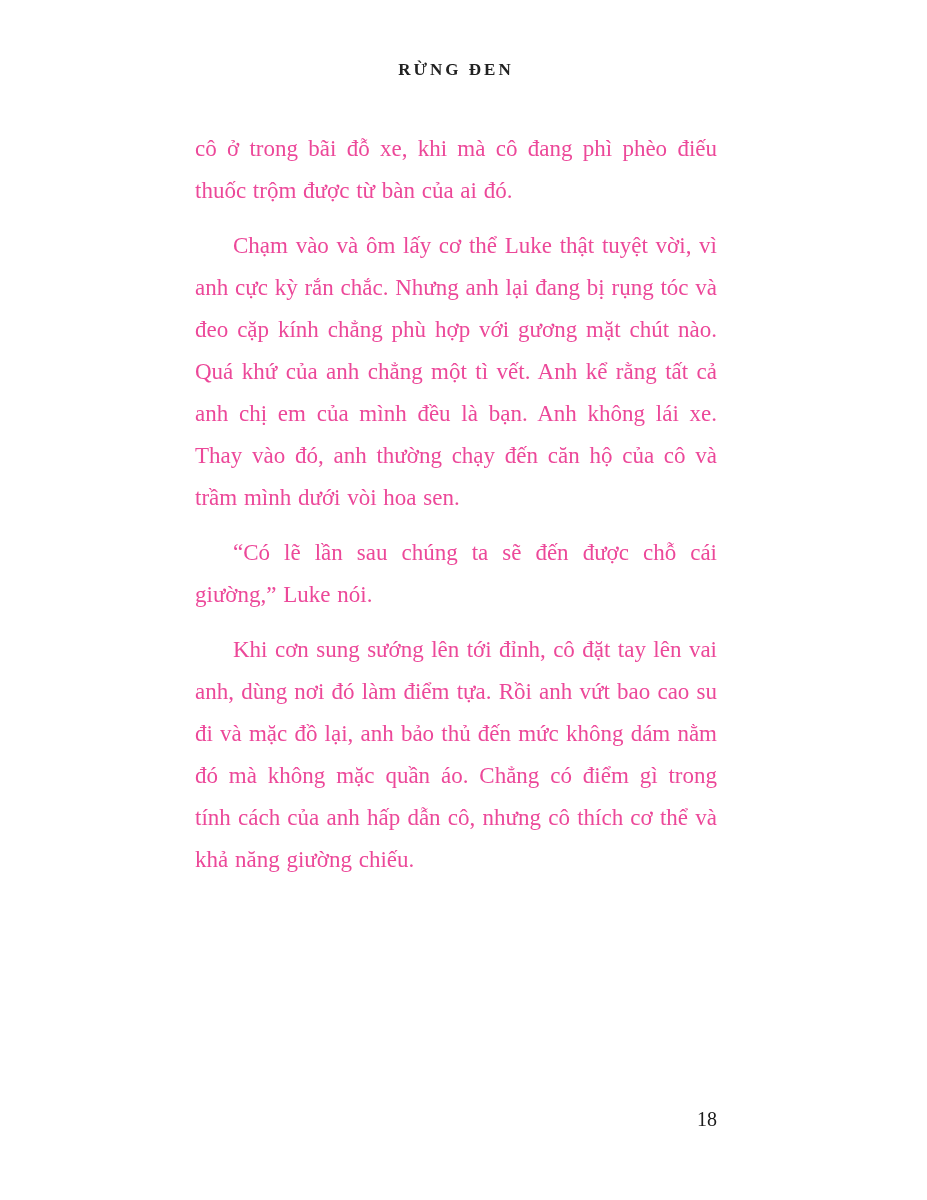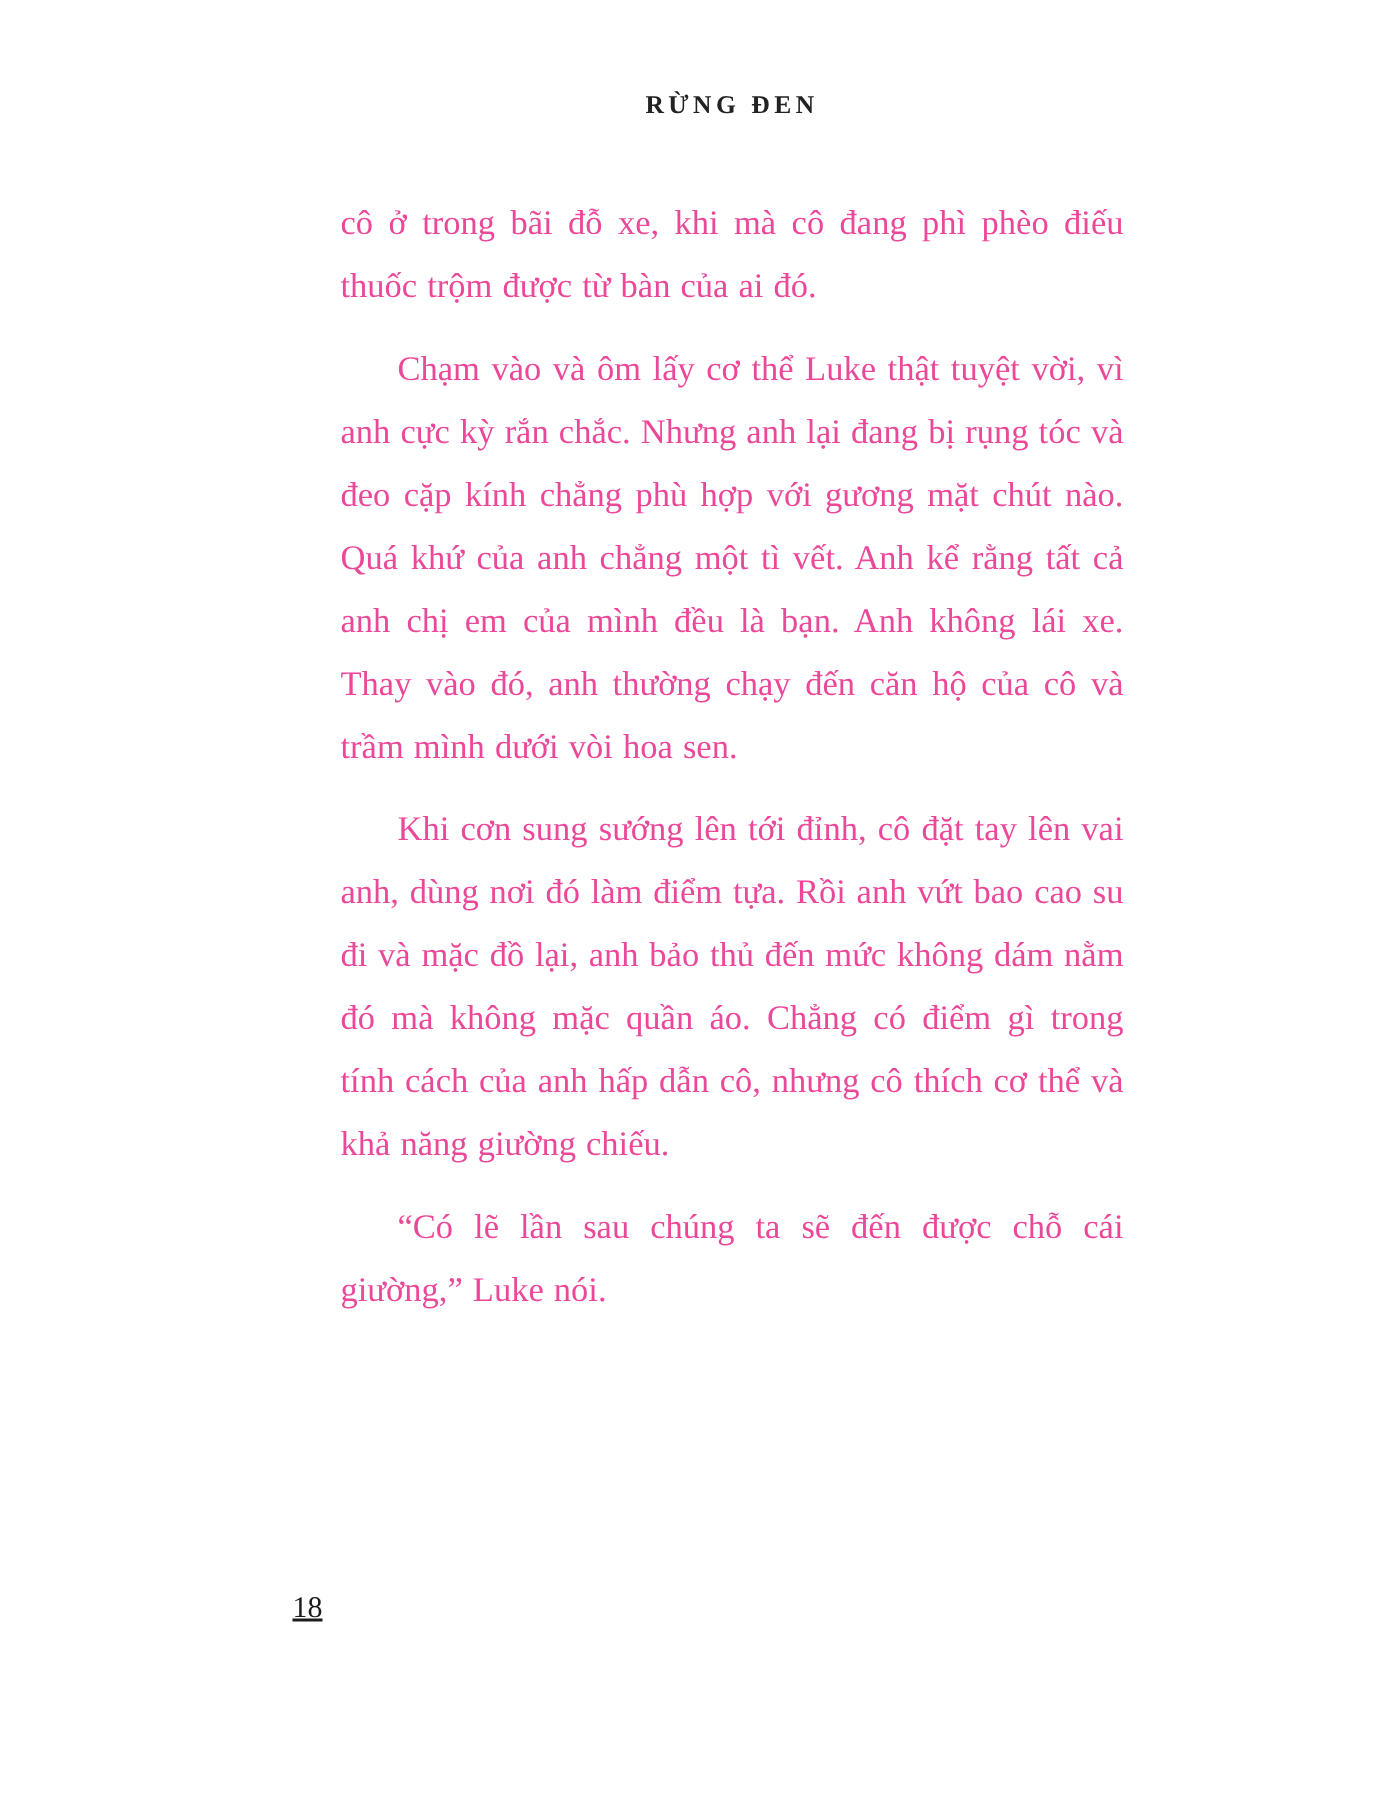--- a/index.html
+++ b/index.html
@@ -14,21 +14,20 @@
     font-family: "Liberation Serif", "DejaVu Serif", serif;
     color: #1c1c1c;
     position: relative;
   }
   .page {
     width: 927px;
     height: 1200px;
     box-sizing: border-box;
     padding-top: 60px;
     background: #ffffff;
-    padding-left: 32px;
   }
   .text-column {
     width: 522px;
     margin: 0 auto 0 195px;
   }
   .running-head {
     text-align: center;
     font-size: 17px;
     font-weight: bold;
     letter-spacing: 3px;
@@ -45,34 +44,33 @@
     color: #ec4899;
     word-spacing: 1px;
   }
   .content p.no-indent {
     text-indent: 0;
   }
   .page-number {
     position: absolute;
     left: 195px;
     width: 522px;
-    top: 1061px;
-    text-align: left;
+    top: 1108px;
+    text-align: right;
     font-size: 20px;
     color: #1c1c1c;
-    text-decoration: underline;
   }
 </style>
 </head>
 <body>
 
 <div class="page">
   <div class="text-column">
     <div class="running-head">RỪNG ĐEN</div>
     <div class="content">
       <p class="no-indent">cô ở trong bãi đỗ xe, khi mà cô đang phì phèo điếu thuốc trộm được từ bàn của ai đó.</p>
       <p>Chạm vào và ôm lấy cơ thể Luke thật tuyệt vời, vì anh cực kỳ rắn chắc. Nhưng anh lại đang bị rụng tóc và đeo cặp kính chẳng phù hợp với gương mặt chút nào. Quá khứ của anh chẳng một tì vết. Anh kể rằng tất cả anh chị em của mình đều là bạn. Anh không lái xe. Thay vào đó, anh thường chạy đến căn hộ của cô và trầm mình dưới vòi hoa sen.</p>
+      <p>“Có lẽ lần sau chúng ta sẽ đến được chỗ cái giường,” Luke nói.</p>
       <p>Khi cơn sung sướng lên tới đỉnh, cô đặt tay lên vai anh, dùng nơi đó làm điểm tựa. Rồi anh vứt bao cao su đi và mặc đồ lại, anh bảo thủ đến mức không dám nằm đó mà không mặc quần áo. Chẳng có điểm gì trong tính cách của anh hấp dẫn cô, nhưng cô thích cơ thể và khả năng giường chiếu.</p>
-      <p>“Có lẽ lần sau chúng ta sẽ đến được chỗ cái giường,” Luke nói.</p>
     </div>
   </div>
   <div class="page-number">18</div>
 </div>
 
 </body></html>

